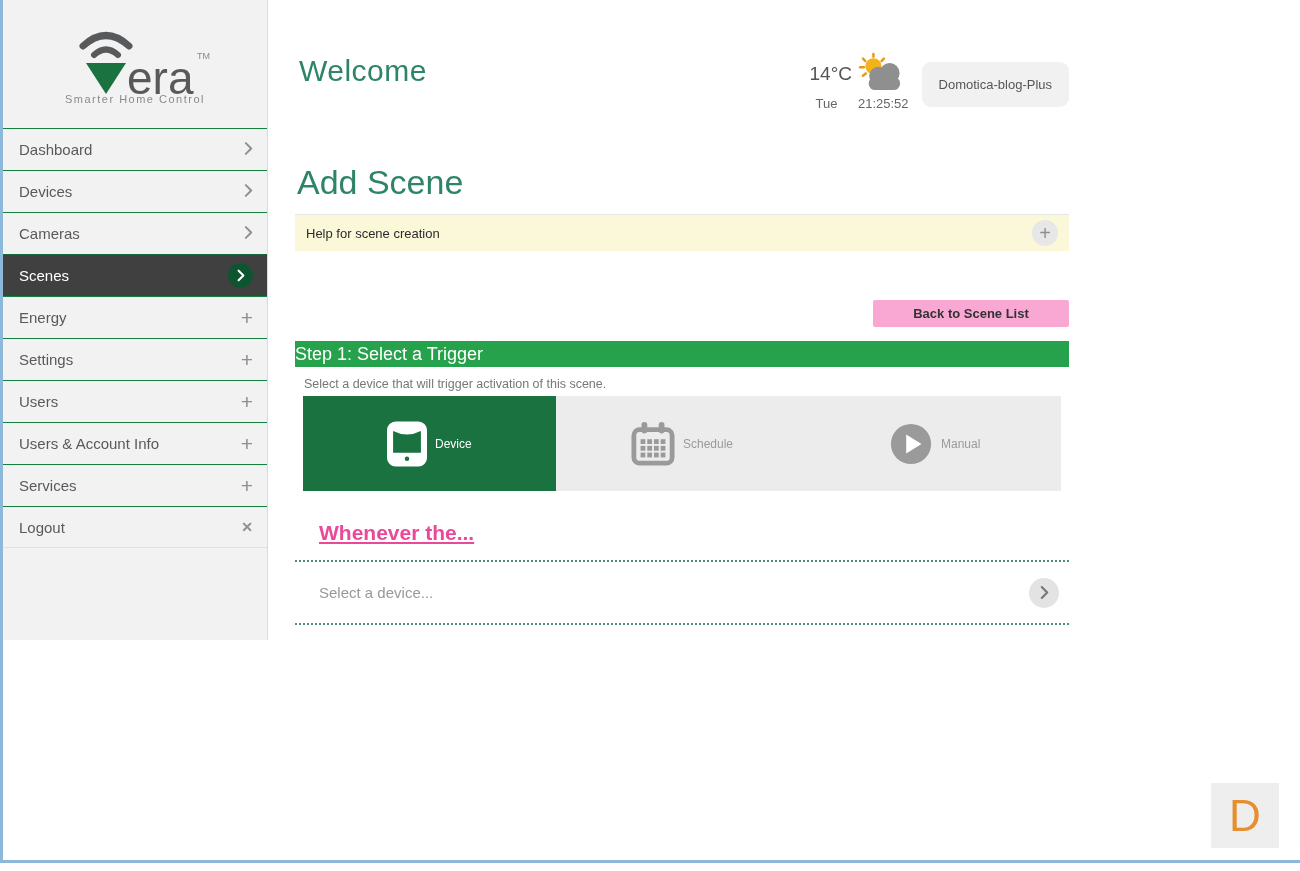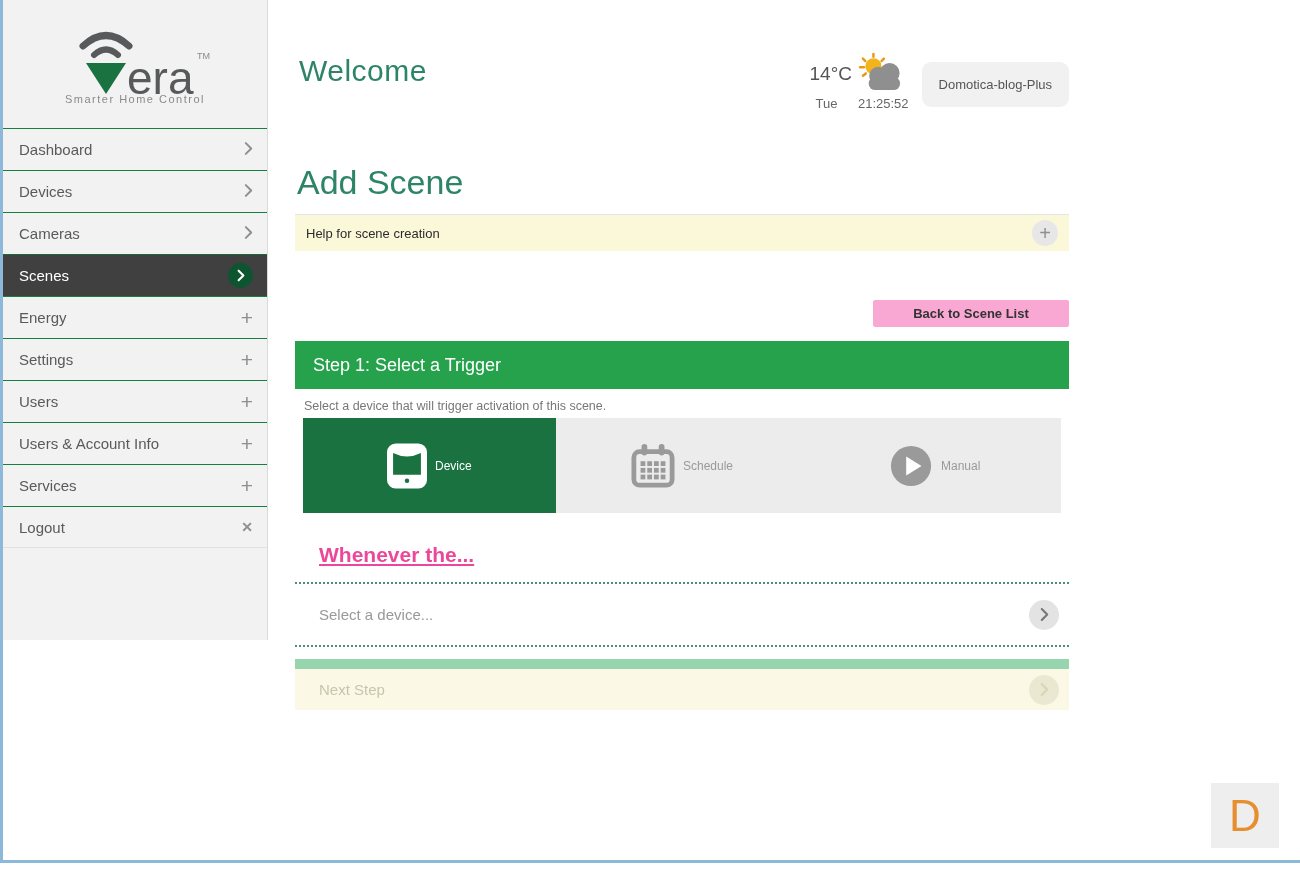--- a/index.html
+++ b/index.html
@@ -48,22 +48,22 @@
               display:flex; align-items:center; justify-content:space-between; padding:0 11px; cursor:pointer;text-align:center; }
   .help-label { font-size:13px; color:#2b2b2b; }
   .plus-circle { width:26px; height:26px; border-radius:50%; background:#e7e7e7; color:#8f8f8f;
                  display:flex; align-items:center; justify-content:center; font-size:20px; font-weight:300; }
 
   .back-row { display:flex; justify-content:flex-end; margin-top:14px; }
   .back-btn { width:196px; height:27px; background:#f9a8d4; border:none; border-radius:2px;
               font-family:"Liberation Sans", sans-serif; font-size:13px; font-weight:700; color:#333;
               display:flex; align-items:center; justify-content:center; cursor:pointer;margin-top:35px; }
 
-  .step-bar { margin-top:14px; background:#25a24b; height:48px; display:flex; align-items:center;
-              padding-left:18px; color:#ffffff; font-size:18px; }
+  .step-bar { margin-top:14px; background:#25a24b; height:26px; display:flex; align-items:center;
+              color:#ffffff; font-size:18px; }
 
   .caption { margin:10px 0 5px 9px; font-size:12.5px; color:#777; }
 
   .tiles { margin-left:8px; width:758px; height:95px; background:#ececec; display:flex; }
   .tile { flex:1; display:flex; flex-direction:row; align-items:center; justify-content:center;
           gap:8px; color:#9a9a9a; font-size:12px; cursor:pointer; }
   .tile.selected { background:#1a7240; color:#ffffff; }
   .ticon { height:50px; display:flex; align-items:center; justify-content:center; }
 
   .whenever { margin:30px 0 0 24px; font-size:21px; font-weight:700; color:#ec4899;text-decoration:underline; }
@@ -264,29 +264,18 @@
     <span class="select-label">Select a device...</span>
     <span class="sel-circle">
       <svg width="9" height="15" viewBox="0 0 10 16">
           <path d="M2 2 L8 8 L2 14" stroke="#777777" stroke-width="2.4" fill="none" stroke-linecap="round" stroke-linejoin="round"></path>
         </svg>
     </span>
   </div>
 
   <div class="dotted" style="margin-top:0;"></div>
 
-  <div class="next-wrap">
-    <div class="mint"></div>
-    <div class="next-bar">
-      <span class="next-label">Next Step</span>
-      <span class="next-circle">
-        <svg width="9" height="15" viewBox="0 0 10 16">
-            <path d="M2 2 L8 8 L2 14" stroke="#d9d6ba" stroke-width="2.6" fill="none" stroke-linecap="round" stroke-linejoin="round"></path>
-          </svg>
-      </span>
-    </div>
-  </div>
 
 </div>
 
 <div class="avatar">
   <span class="avatar-letter">D</span>
 </div>
 
 </body></html>

